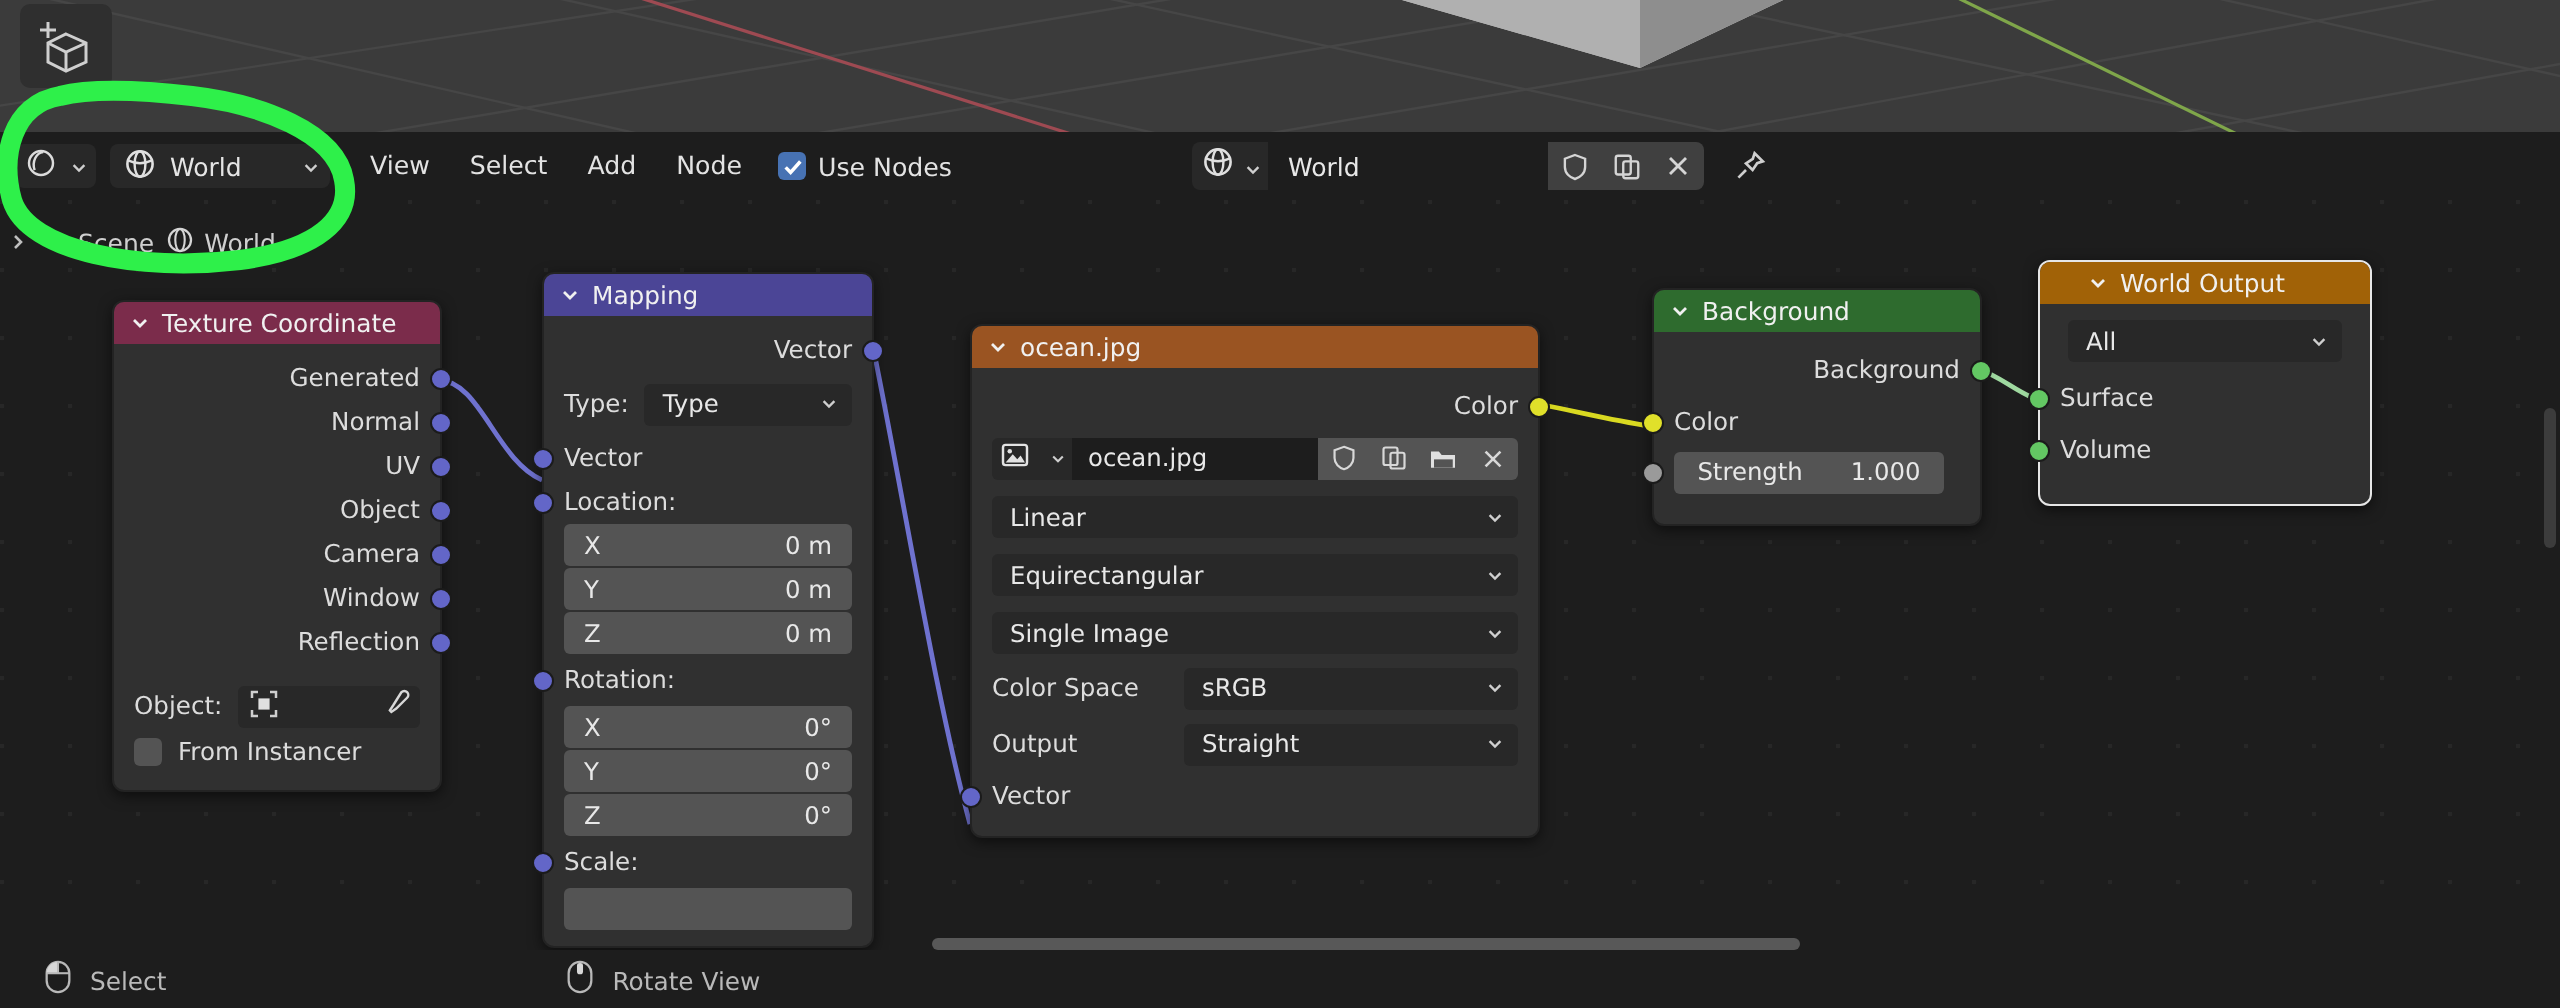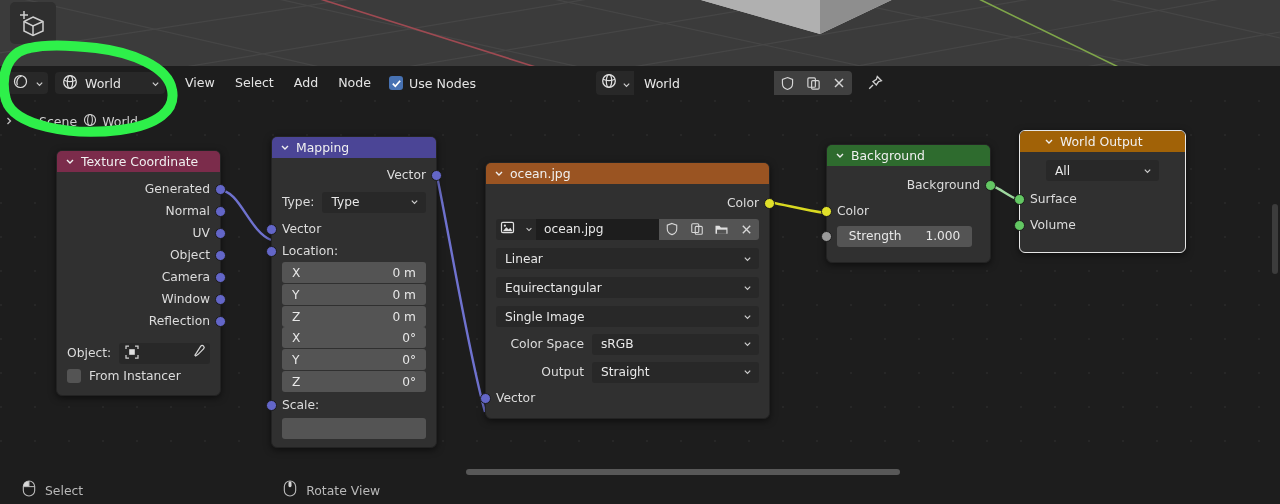--- a/index.html
+++ b/index.html
@@ -141,21 +141,21 @@
     background: #545454; border-radius: 3px; height: 21px;
     display: flex; align-items: center; color: #e8e8e8; font-size: 12.2px;
   }
   .field.num { justify-content: space-between; padding: 4px 10px; }
   .field.dark { background: #282828; }
   .dropdown {
     background: #282828; border-radius: 3px; height: 21px;
     display: flex; align-items: center; justify-content: space-between;
     padding: 0 7px 0 9px; color: #e8e8e8; font-size: 12.2px;
   }
-  .prop-row { display: flex; align-items: center; height: 24px; padding: 0 10px; gap: 8px; text-align: right; }
+  .prop-row { display: flex; align-items: center; height: 24px; padding: 0 10px; gap: 8px; }
   .prop-label { color: #dcdcdc; font-size: 12.3px; white-space: nowrap; }
   .chev { display: block; }
   .stack { padding: 0 10px; display: flex; flex-direction: column; gap: 1px; }
 
   .checkbox {
     width: 14px; height: 14px; border-radius: 3px; background: #545454;
   }
 
   
   #statusbar {
@@ -465,20 +465,24 @@
           <div class="field num">
             <span>Y</span>
             <span>0 m</span>
           </div>
           <div class="field num">
             <span>Z</span>
             <span>0 m</span>
           </div>
         </div>
 
+        <div class="row" style="height:26px;">
+          <span class="sock sock-in sock-vector" style="top:8px;"></span>
+          <span class="row-label left">Rotation:</span>
+        </div>
         <div class="stack">
           <div class="field num">
             <span>X</span>
             <span>0°</span>
           </div>
           <div class="field num">
             <span>Y</span>
             <span>0°</span>
           </div>
           <div class="field num">
@@ -642,21 +646,21 @@
     <div class="node selected" id="node-worldout" style="left:1019px; top:30px; width:167px;">
       <div class="node-header" style="background:#a16207;padding-left:24px;">
         <span>
           <svg width="10" height="10" viewBox="0 0 10 10">
               <polyline points="2,4 5,7 8,4" fill="none" stroke="#f0f0f0" stroke-width="1.4"></polyline>
             </svg>
         </span>
         <span>World Output</span>
       </div>
       <div class="node-body" style="padding-top:8px; padding-bottom:14px;">
-        <div style="padding:0 26px;">
+        <div style="padding:0 14px;">
           <div class="dropdown">
             <span>All</span>
             <span>
               <svg width="9" height="9" viewBox="0 0 10 10">
                   <polyline points="2,4 5,7 8,4" fill="none" stroke="#cfcfcf" stroke-width="1.3"></polyline>
                 </svg>
             </span>
           </div>
         </div>
         <div class="row" style="height:26px; margin-top:5px;">

